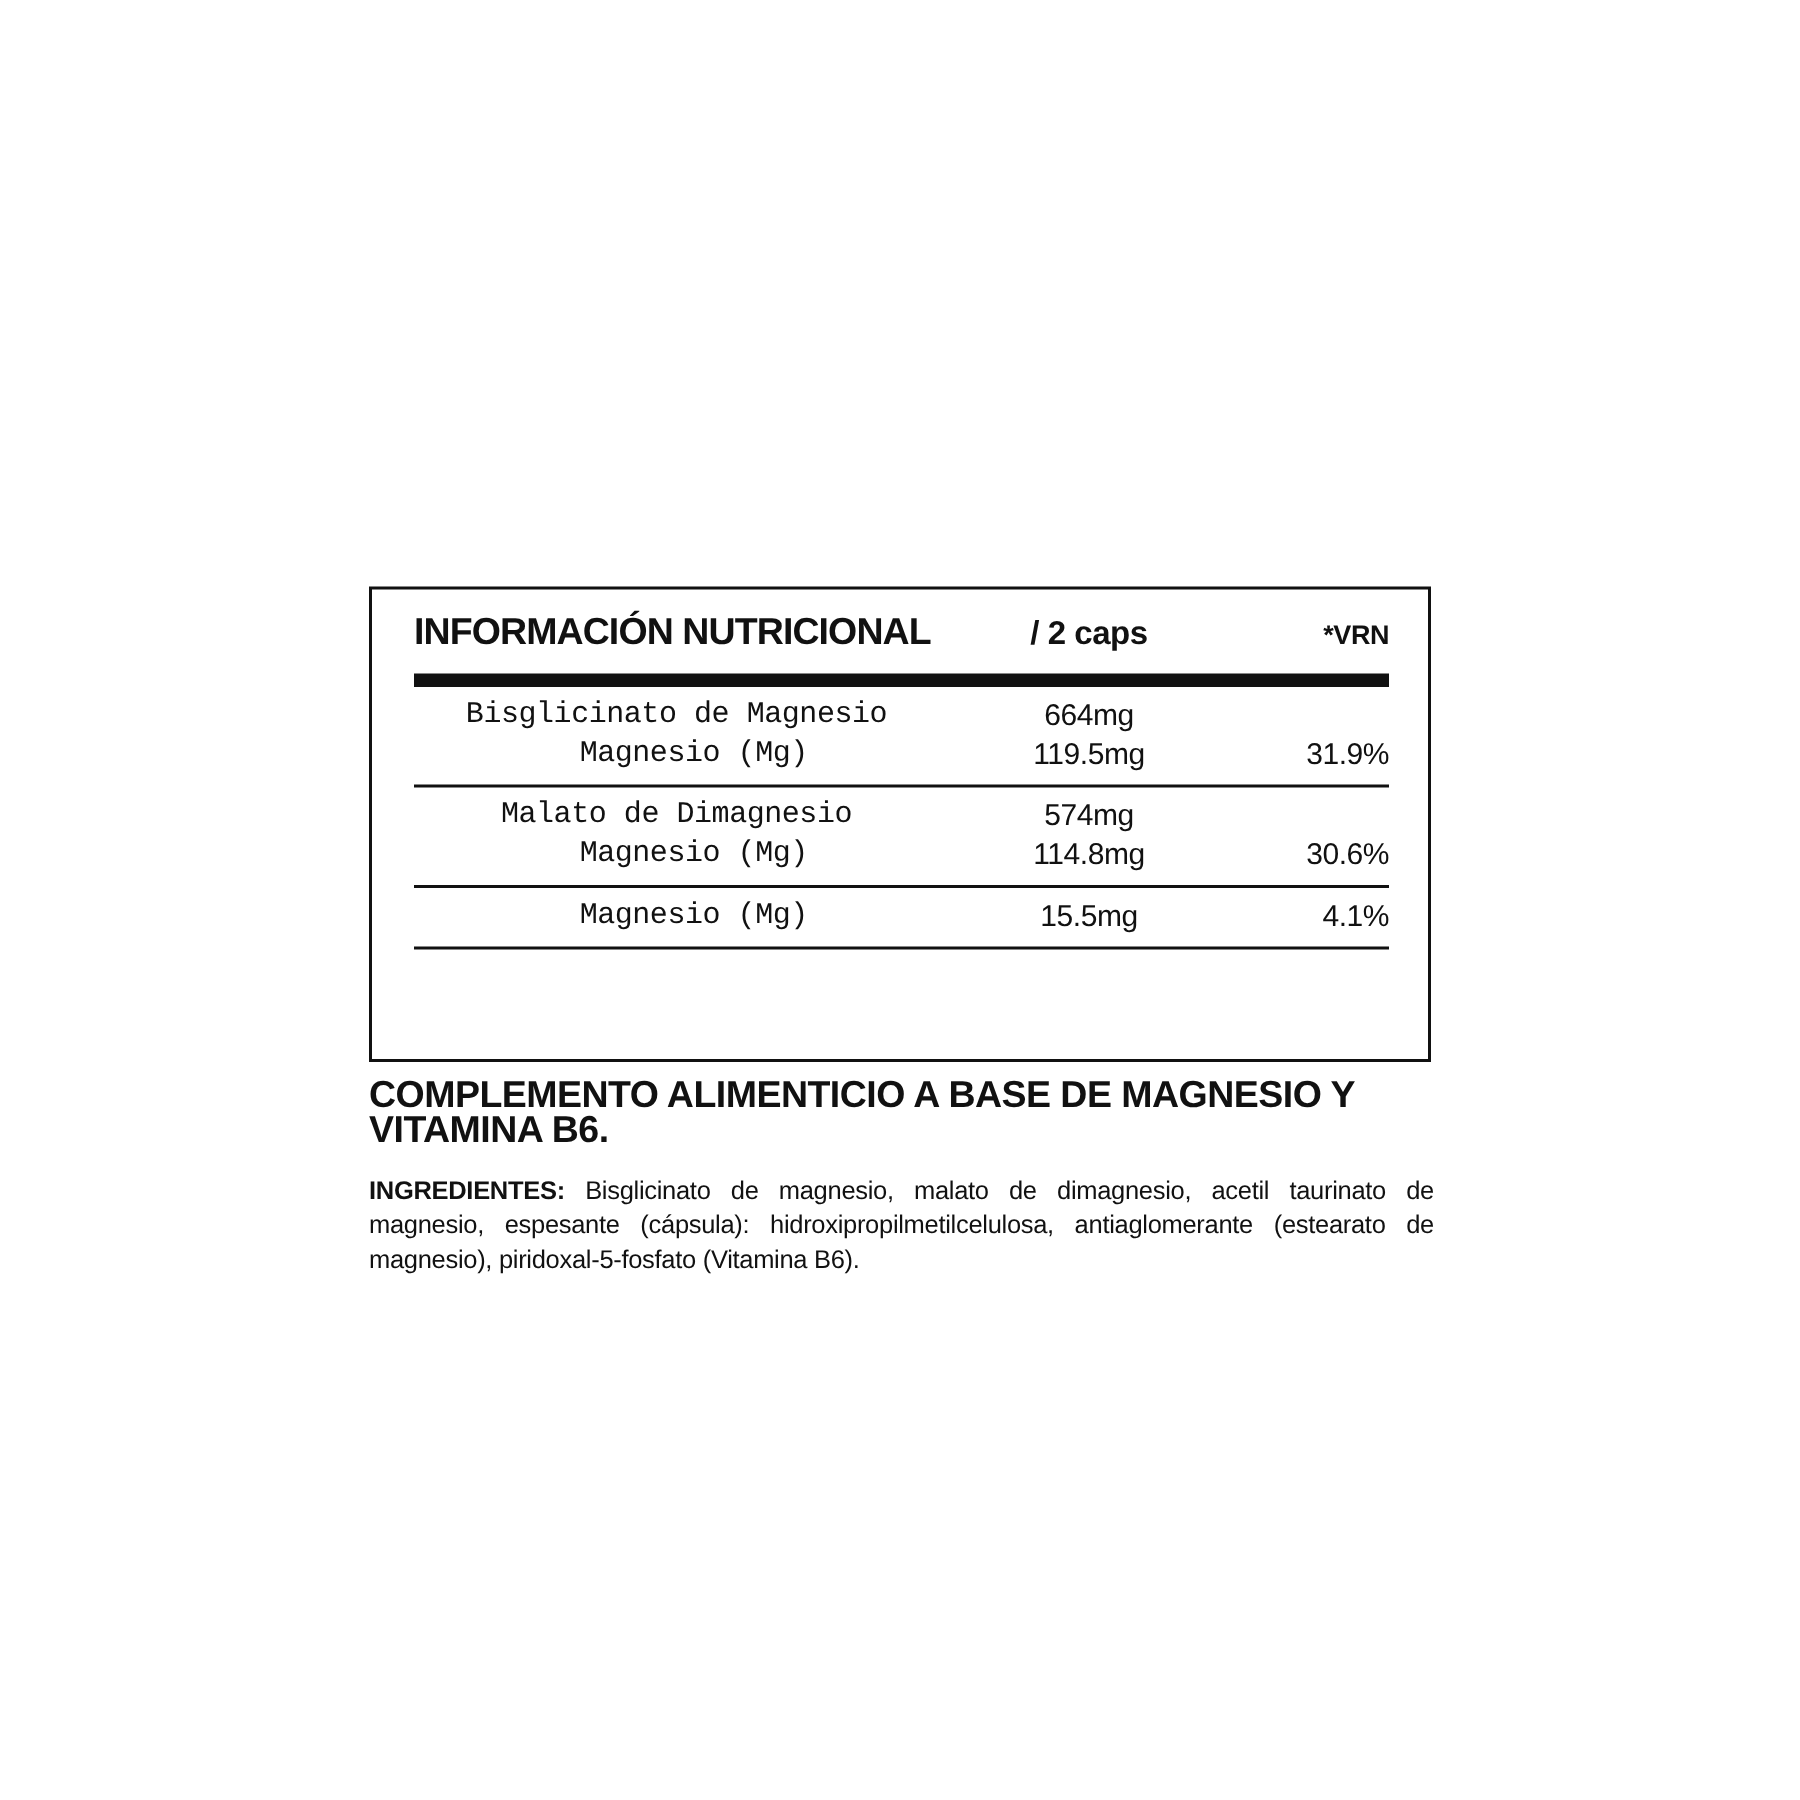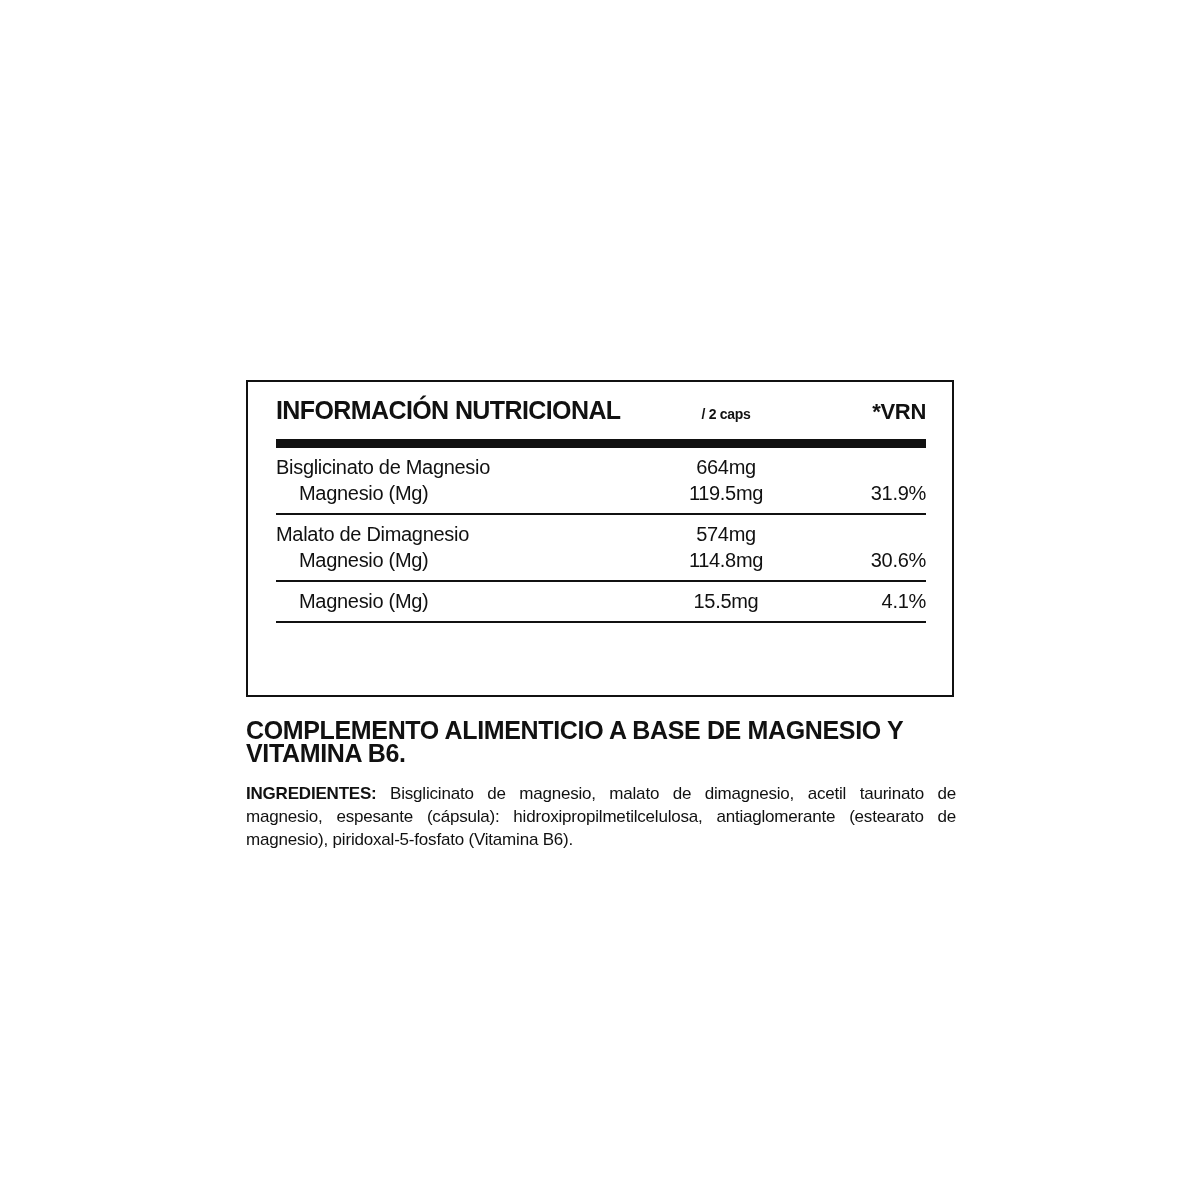--- a/index.html
+++ b/index.html
@@ -14,47 +14,47 @@
     background: #ffffff;
     font-family: "Liberation Sans", sans-serif;
     color: #111111;
     overflow: hidden;
   }
 
   
   .nutrition-table {
     position: absolute;
     left: 246px;
-    top: 380px;
+    top: 391px;
     width: 708px;
     height: 317px;
     box-sizing: border-box;
     border: 2px solid #111111;
     padding: 15px 26px 0 28px;
   }
   .nt-header {
     display: grid;
     grid-template-columns: 1fr 200px 100px;
     align-items: baseline;
   }
   .nt-title {
     font-size: 25px;
     font-weight: 700;
     letter-spacing: -0.6px;
     line-height: 27px;
     white-space: nowrap;
   }
   .nt-col-serving {
-    font-size: 14px;
+    font-size: 22px;
     font-weight: 700;
     text-align: center;
     letter-spacing: -0.3px;
   }
   .nt-col-vrn {
-    font-size: 22px;
+    font-size: 18px;
     font-weight: 700;
     text-align: right;
     letter-spacing: -0.3px;
   }
   .nt-bar {
     height: 9px;
     background: #111111;
     margin-top: 14px;
   }
   .nt-group {
@@ -64,21 +64,21 @@
   .nt-group.last {
     border-bottom: none;
   }
   .nt-row {
     display: grid;
     grid-template-columns: 1fr 200px 100px;
     line-height: 26px;
     font-size: 20px;
     letter-spacing: -0.3px;
   }
-  .nt-row .name   { text-align: left;  white-space: nowrap; }
+  .nt-row .name   { text-align: center;  white-space: nowrap; font-family: Liberation Mono, monospace; }
   .nt-row.sub .name { padding-left: 23px; }
   .nt-row .amount { text-align: center; }
   .nt-row .vrn    { text-align: right; }
 
   
   .footer {
     position: absolute;
     left: 246px;
     top: 719px;
     width: 710px;

